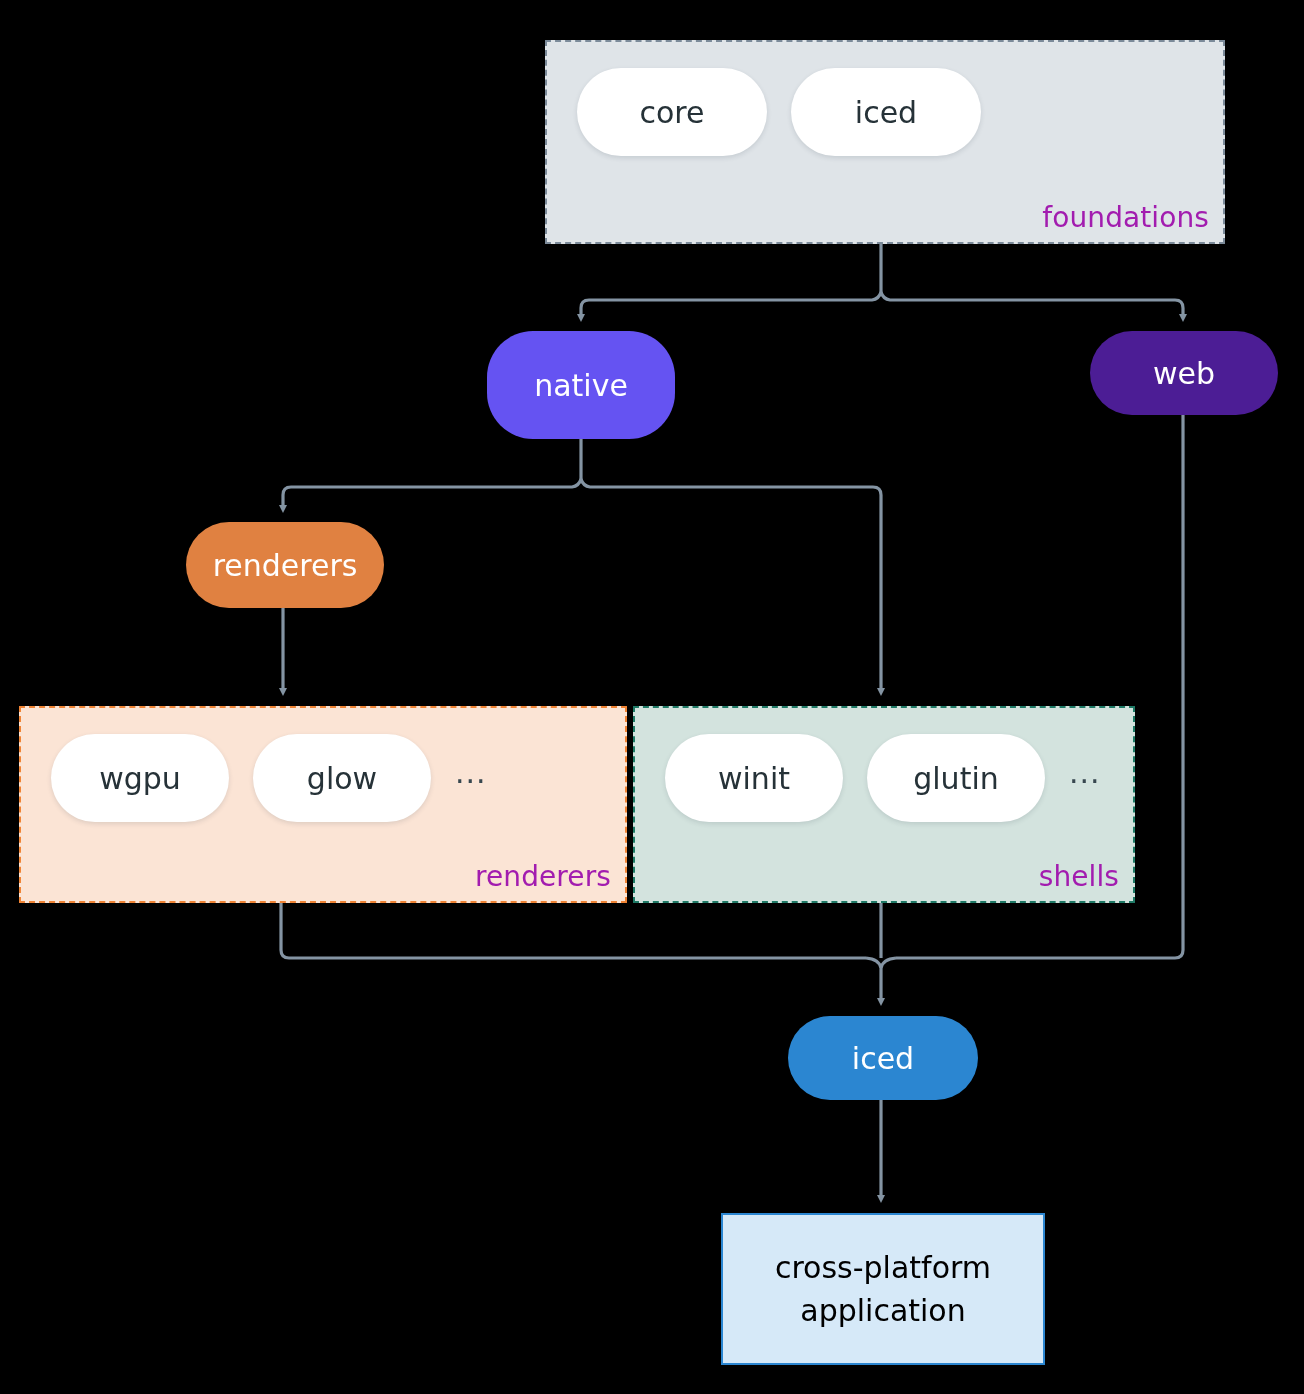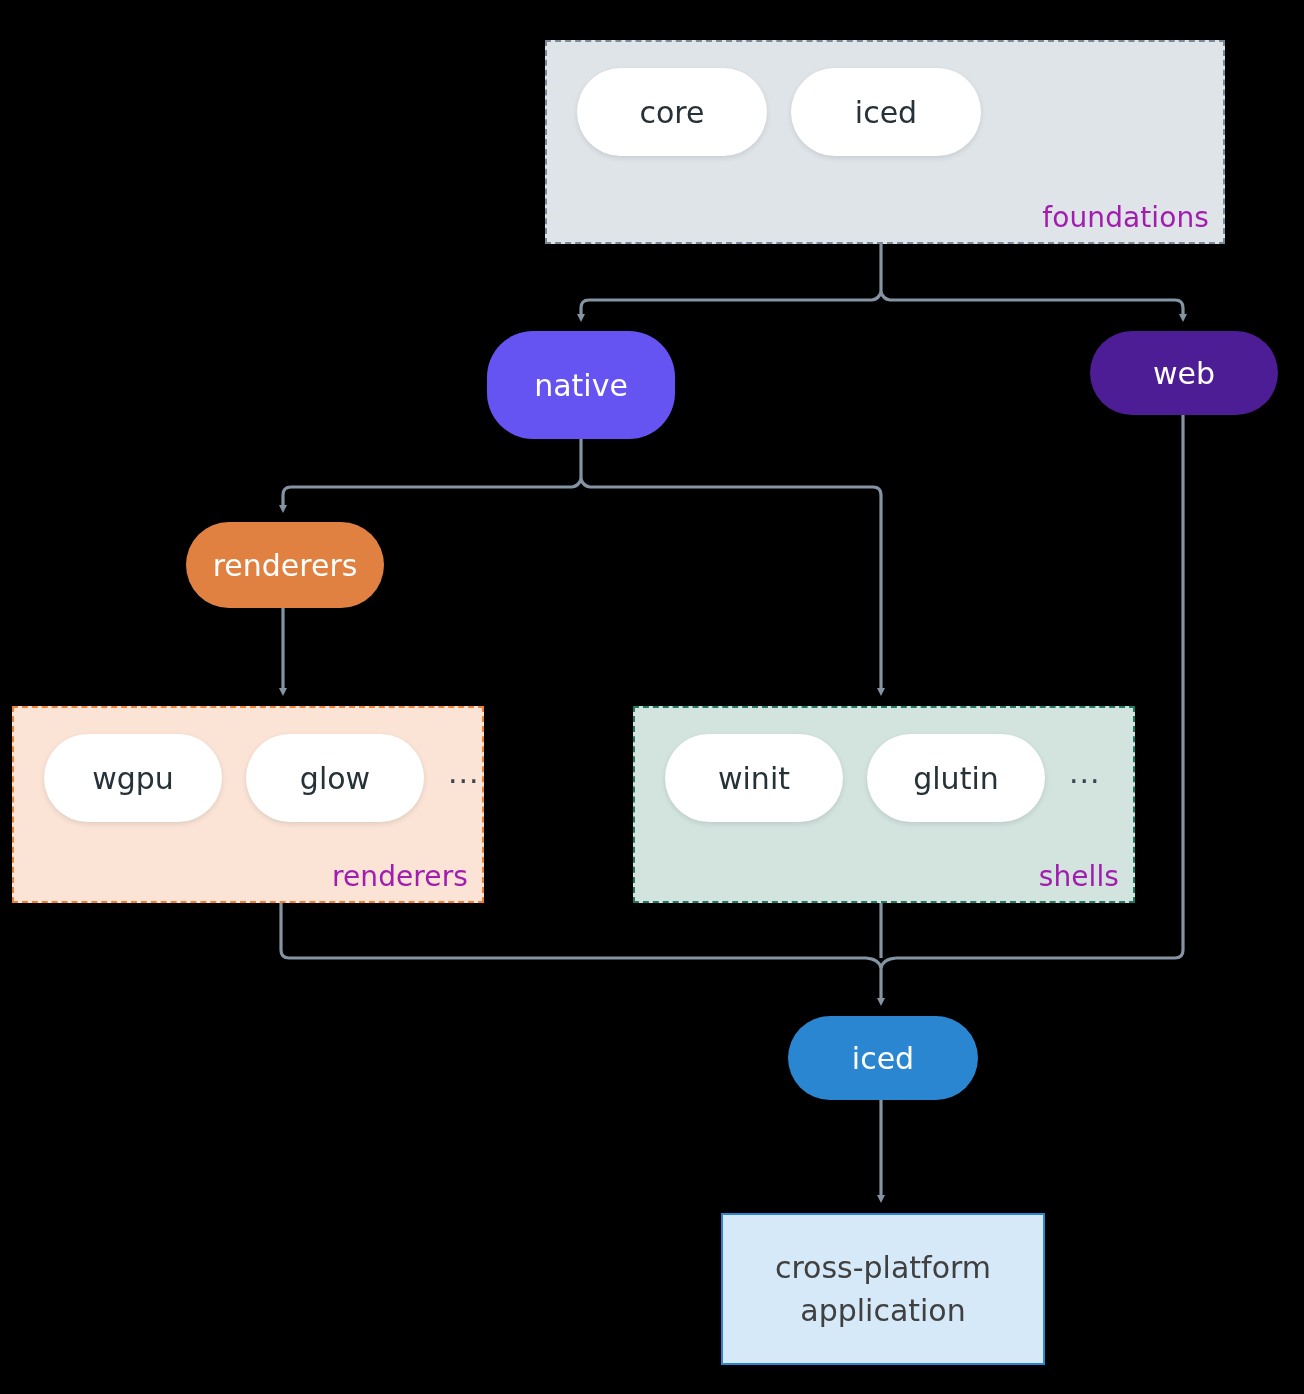--- a/index.html
+++ b/index.html
@@ -29,22 +29,22 @@
     position: absolute;
     box-sizing: border-box;
   }
   .group-foundations {
     left: 545px;  top: 40px;
     width: 680px; height: 204px;
     background: #dfe4e8;
     border: 2px dashed #7b8a99;
   }
   .group-renderers {
-    left: 12px;  top: 706px;
-    width: 472px; height: 197px;
+    left: 19px;  top: 706px;
+    width: 608px; height: 197px;
     background: #fbe4d5;
     border: 2px dashed #ef8334;
   }
   .group-shells {
     left: 633px;  top: 706px;
     width: 502px; height: 197px;
     background: #d3e3de;
     border: 2px dashed #1f7a66;
   }
   .group-label {
@@ -114,21 +114,21 @@
     position: absolute;
     left: 721px;  top: 1213px;
     width: 324px; height: 152px;
     background: #d6e9f8;
     border: 2px solid #2b86d1;
     box-sizing: border-box;
     display: flex;
     flex-direction: column;
     align-items: center;
     justify-content: center;
-    color: #404040;
+    color: #000000;
     font-size: 30px;
     line-height: 1.45;
     text-align: center;
   }
 </style>
 </head>
 <body>
 
 <div id="diagram-root">
 

